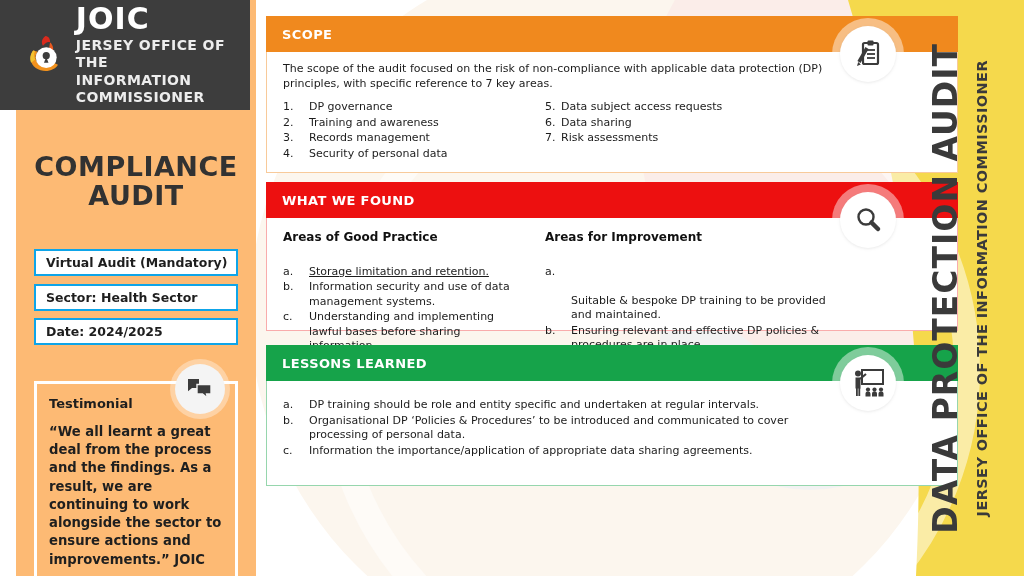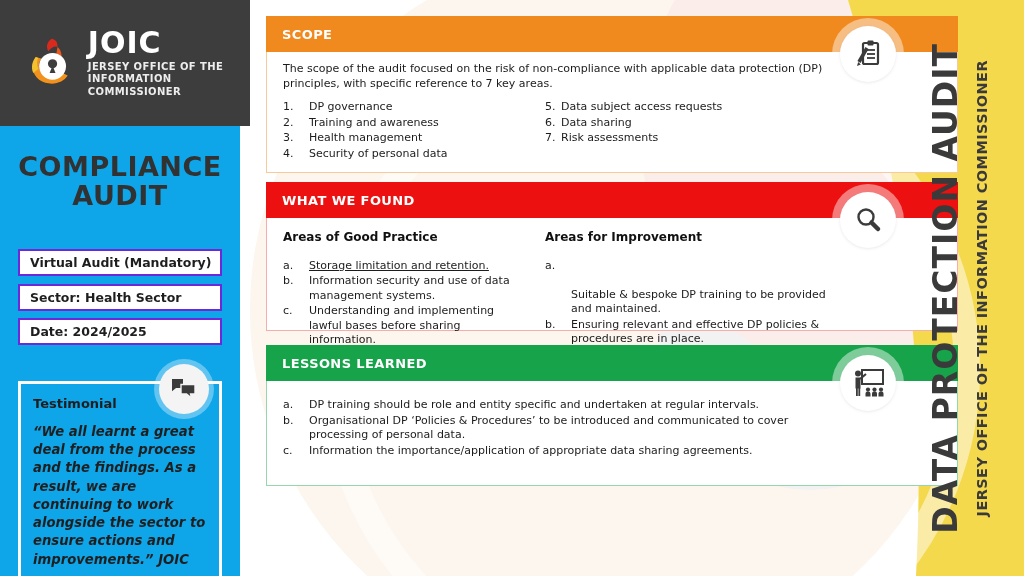--- a/index.html
+++ b/index.html
@@ -7,33 +7,33 @@
   body { font-family:"DejaVu Sans","Liberation Sans",sans-serif; background:#fff; }
   .stage { position:relative; width:1024px; height:576px; overflow:hidden; background:#fff; }
 
   
   .bgc { position:absolute; border-radius:50%; z-index:0; }
   .bgc1 { left:250px; top:-50px; width:720px; height:720px; background:#FCF6EE; }
   .bgc3 { left:660px; top:190px; width:300px; height:300px; background:#F2F2F2; }
   .bgc2 { left:640px; top:-130px; width:520px; height:520px; background:#FBEDE9; }
 
   
-  .left-panel { position:absolute; left:0; top:0; width:240px; height:576px; background:#0ea5e9; z-index:5; }
-  .logo-box { position:absolute; left:0; top:0; width:250px; height:126px; background:#3D3D3D; z-index:6; display:flex; align-items:center; padding-left:24px; gap:10px; }
+  .left-panel { position:absolute; left:16px; top:0; width:240px; height:576px; background:#fdba74; z-index:5; }
+  .logo-box { position:absolute; left:0; top:0; width:250px; height:110px; background:#3D3D3D; z-index:6; display:flex; align-items:center; padding-left:24px; gap:10px; }
   .brand-name { color:#fff; font-size:30px; font-weight:700; letter-spacing:1px; line-height:1; }
-  .brand-tag { color:#EDEDED; font-size:10px; letter-spacing:0.4px; margin-top:3px; line-height:1.25; font-weight:600; }
+  .brand-tag { color:#EDEDED; font-size:14px; letter-spacing:0.4px; margin-top:3px; line-height:1.25; font-weight:600; }
 
   .compliance-title { position:absolute; left:0; top:152px; width:240px; text-align:center; font-size:27px; font-weight:700; color:#323232; line-height:1.08; letter-spacing:0.5px; }
 
-  .info-box { position:absolute; left:18px; width:204px; height:27px; background:#fff; border:2px solid #6d28d9; font-size:12.5px; font-weight:700; color:#1E1E1E; display:flex; align-items:center; padding-left:10px; }
+  .info-box { position:absolute; left:18px; width:204px; height:27px; background:#fff; border:2px solid #0ea5e9; font-size:12.5px; font-weight:700; color:#1E1E1E; display:flex; align-items:center; padding-left:10px; }
   .info-box.b1 { top:249px; } .info-box.b2 { top:284px; } .info-box.b3 { top:318px; }
 
   .testimonial { position:absolute; left:18px; top:381px; width:204px; height:211px; border:3px solid #fff; }
   .testimonial-heading { margin:12px 0 0 12px; font-size:13px; font-weight:700; color:#1E1E1E; }
-  .testimonial-quote { margin:12px 12px 0 12px; font-size:13.2px; font-style:italic; font-weight:600; color:#1f1f1f; line-height:1.38; }
+  .testimonial-quote { margin:12px 12px 0 12px; font-size:13.2px; font-weight:600; color:#1f1f1f; line-height:1.38; }
   .chat-circle { position:absolute; left:138px; top:-20px; width:50px; height:50px; border-radius:50%; background:#F4F4F4; display:flex; align-items:center; justify-content:center; box-shadow:0 0 0 5px rgba(255,255,255,0.35); }
 
   
   .card { position:absolute; left:266px; width:692px; z-index:4; }
   .card-header { height:36px; display:flex; align-items:center; padding-left:16px; color:#fff; font-size:13px; font-weight:700; letter-spacing:0.4px; }
   .card-body { background:#fff; padding:10px 16px; font-size:11px; color:#1c1c1c; line-height:1.32; }
   .card-scope { top:16px; }
   .card-scope .card-header { background:#F0891E; }
   .card-scope .card-body { height:121px; border:1px solid rgba(240,137,30,0.45); border-top:none; }
   .card-found { top:182px; }
@@ -47,21 +47,21 @@
 
   .li { display:flex; align-items:flex-start; margin-bottom:1px; }
   .m { flex:0 0 26px; } .m.narrow { flex:0 0 16px; }
   .t { flex:1; }
   .scope-lists { display:flex; margin-top:9px; }
   .scope-col-left { width:262px; }
   .scope-col-right { flex:1; }
   .found-cols { display:flex; }
   .found-col-left { width:262px; }
   .found-col-right { flex:1; }
-  .col-heading { font-size:12px; font-weight:700; margin-bottom:13px; color:#111; }
+  .col-heading { font-size:12px; font-weight:700; margin-bottom:19px; color:#111; }
 
   
   .footer { position:absolute; left:247px; top:513px; width:697px; height:63px; z-index:1; background-color:#3B3B3B;
     background-image:
       radial-gradient(circle at 15px 15px, transparent 7px, #444546 7.5px, #444546 11px, transparent 11.5px),
       radial-gradient(circle at 44px 44px, transparent 7px, #434445 7.5px, #434445 11px, transparent 11.5px);
     background-size:58px 58px;
     clip-path:polygon(0 0, 100% 0, 95.5% 100%, 0 100%);
   }
   .footer-text { padding:13px 0 0 38px; width:590px; color:#fff; font-size:11px; line-height:1.45; }
@@ -156,21 +156,21 @@
           <div class="li">
               <span class="m">1.</span>
               <span class="t">DP governance</span>
             </div>
           <div class="li">
               <span class="m">2.</span>
               <span class="t">Training and awareness</span>
             </div>
           <div class="li">
               <span class="m">3.</span>
-              <span class="t">Health management</span>
+              <span class="t">Records management</span>
             </div>
           <div class="li">
               <span class="m">4.</span>
               <span class="t">Security of personal data</span>
             </div>
         </div>
         <div class="scope-col-right">
           <div class="li">
               <span class="m narrow">5.</span>
               <span class="t">Data subject access requests</span>

